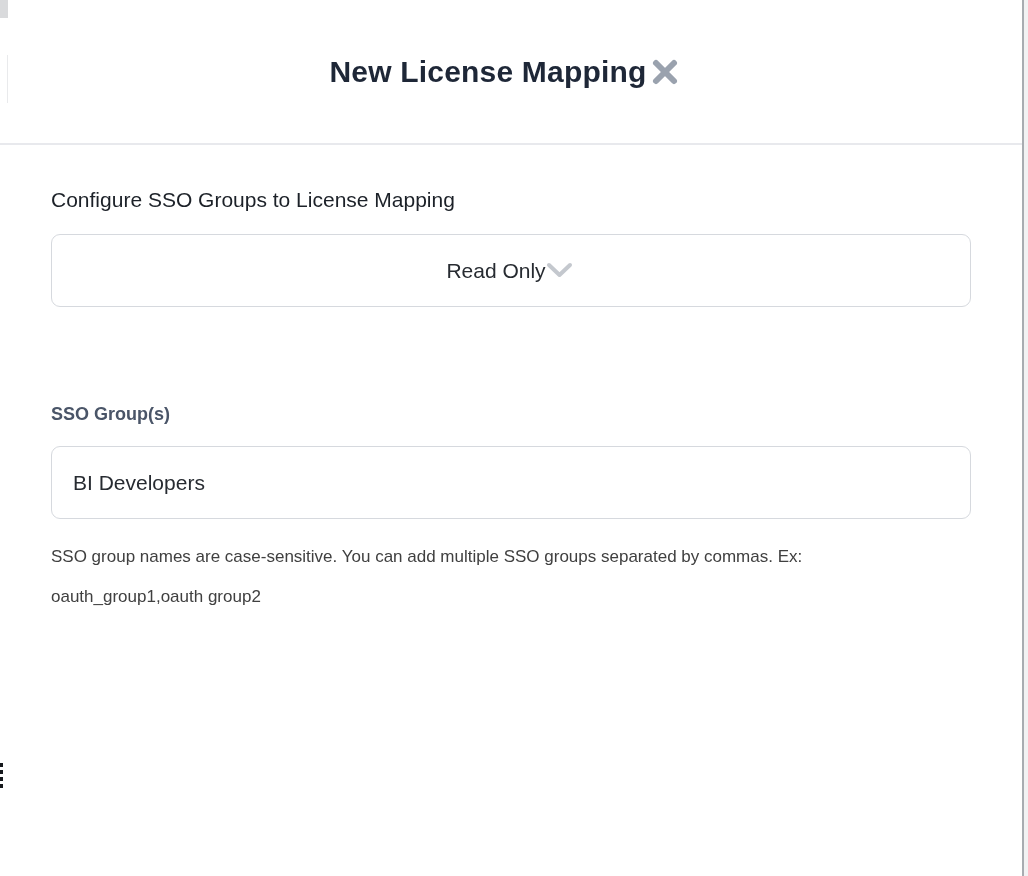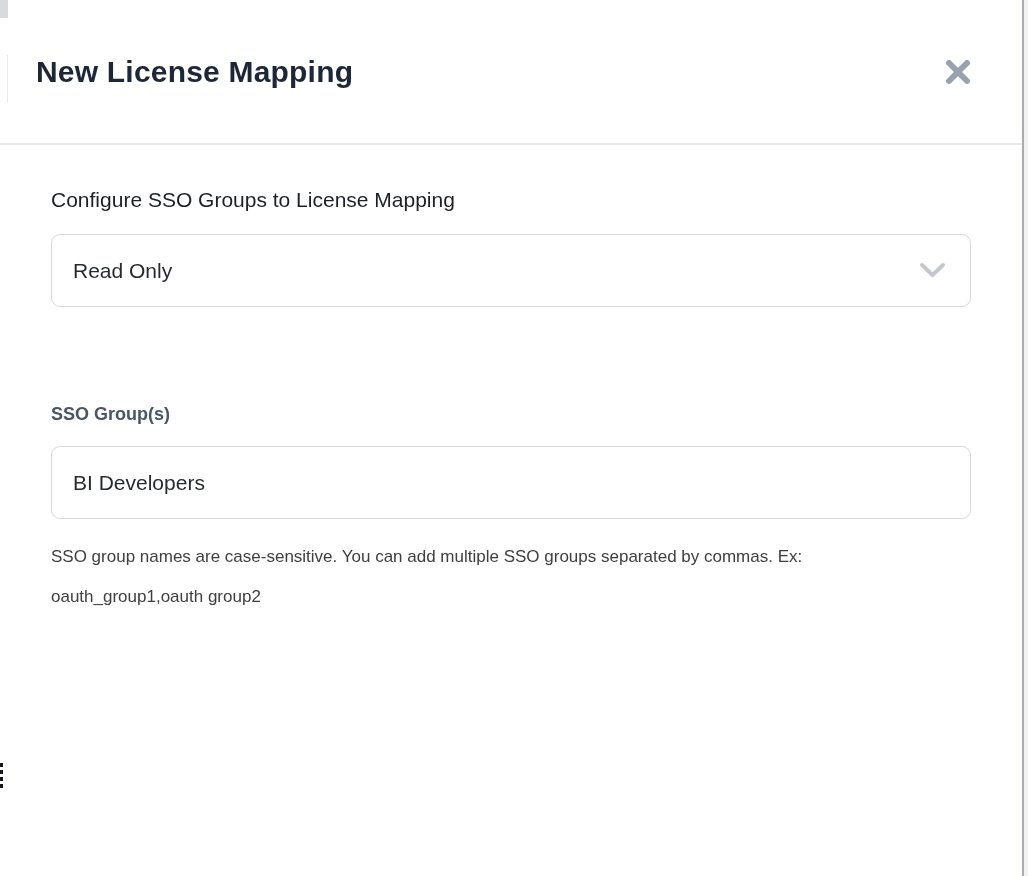--- a/index.html
+++ b/index.html
@@ -18,21 +18,21 @@
   .modal {
     position: absolute;
     left: 0; top: 0;
     width: 1022px; height: 876px;
     background: #ffffff;
   }
   .modal-header {
     height: 145px;
     display: flex;
     align-items: center;
-    justify-content: space-between;
+    justify-content: center;
     padding: 0 46px 0 36px;
     border-bottom: 2px solid #e8e9ed;
   }
   .modal-title {
     font-size: 30px;
     font-weight: 700;
     color: #1e2737;
     letter-spacing: 0.2px;
   }
   .close-btn {
@@ -69,21 +69,21 @@
     background: #ffffff;
     border: 1px solid #d6d9de;
     border-radius: 9px;
     font-family: "Liberation Sans", sans-serif;
     font-size: 21px;
     color: #272b31;
   }
   .select-box {
     display: flex;
     align-items: center;
-    justify-content: space-between;
+    justify-content: center;
     padding: 0 24px 0 21px;
     cursor: pointer;
   }
   .text-input {
     display: block;
     padding: 4px 21px;
     outline: none;
   }
   .help-text {
     margin-top: 18px;

